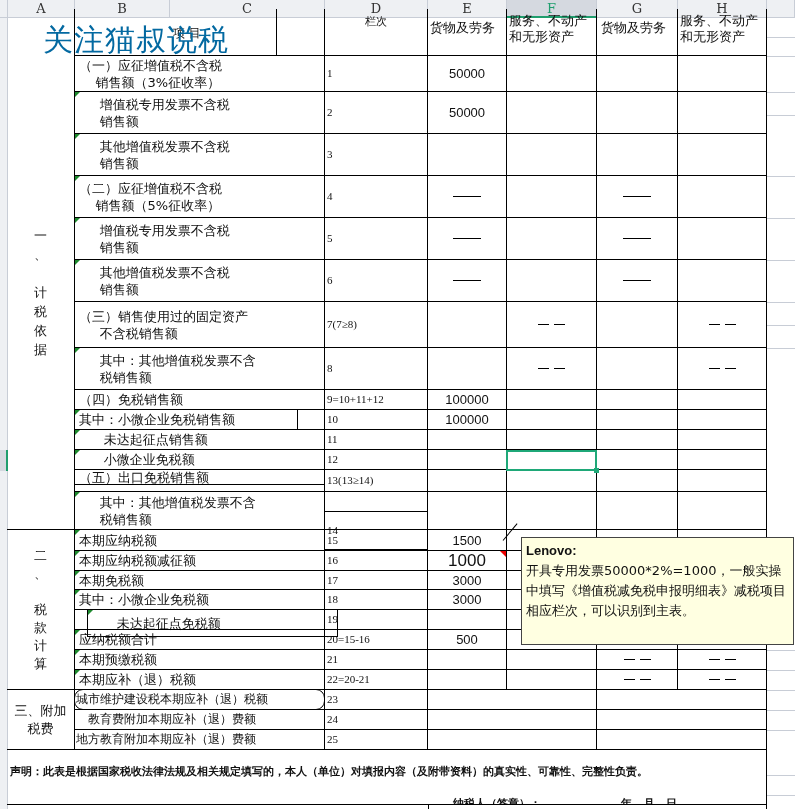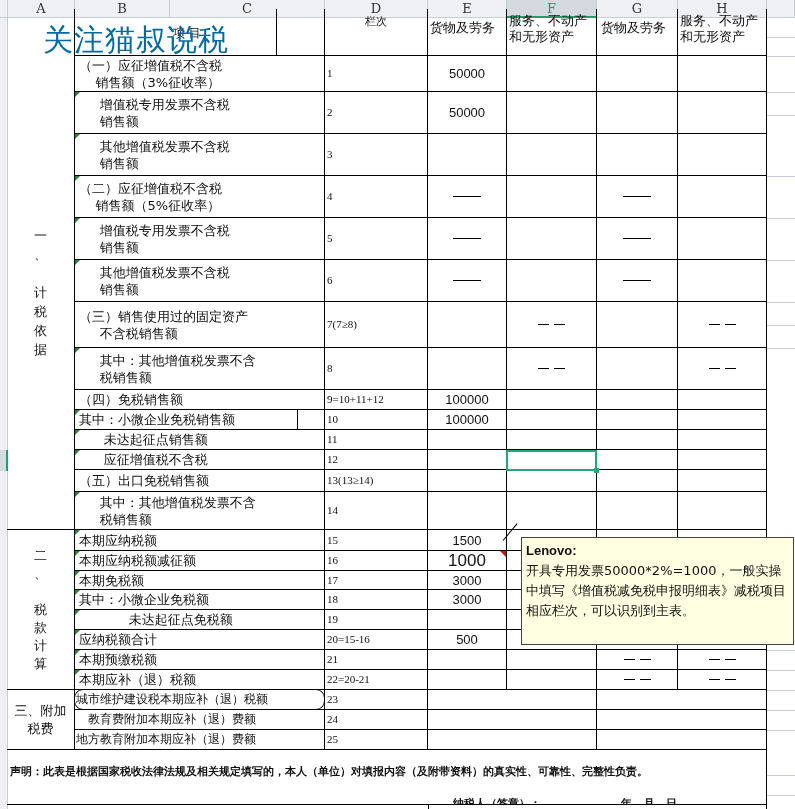--- a/index.html
+++ b/index.html
@@ -257,45 +257,45 @@
     </div>
     <div class="cell code" style="left: 325px; top: 430px; width: 104px; height: 21px;">
       <span class="t">11</span>
     </div>
     <div class="cell num" style="left: 428px; top: 430px; width: 80px; height: 21px;"></div>
     <div class="cell num" style="left: 507px; top: 430px; width: 91px; height: 21px;"></div>
     <div class="cell num" style="left: 597px; top: 430px; width: 82px; height: 21px;"></div>
     <div class="cell num" style="left: 678px; top: 430px; width: 90px; height: 21px;"></div>
     <div class="cell" style="left: 75px; top: 450px; width: 251px; height: 21px;">
       <span class="tri"></span>
-      <span class="t" style="margin-left: 4px;">      应征增值税不含税</span>
+      <span class="t" style="margin-left: 4px;">      小微企业免税额</span>
     </div>
     <div class="cell code" style="left: 325px; top: 450px; width: 104px; height: 21px;">
       <span class="t">12</span>
     </div>
     <div class="cell num" style="left: 428px; top: 450px; width: 80px; height: 21px;"></div>
     <div class="cell num" style="left: 507px; top: 450px; width: 91px; height: 21px;"></div>
     <div class="cell num" style="left: 597px; top: 450px; width: 82px; height: 21px;"></div>
     <div class="cell num" style="left: 678px; top: 450px; width: 90px; height: 21px;"></div>
-    <div class="cell" style="left: 75px; top: 470px; width: 251px; height: 23px;">
+    <div class="cell" style="left: 75px; top: 470px; width: 251px; height: 16px;">
       <span class="t" style="margin-left: 4px;">（五）出口免税销售额</span>
     </div>
     <div class="cell code" style="left: 325px; top: 470px; width: 104px; height: 23px;">
       <span class="t">13(13≥14)</span>
     </div>
     <div class="cell num" style="left: 428px; top: 470px; width: 80px; height: 23px;"></div>
     <div class="cell num" style="left: 507px; top: 470px; width: 91px; height: 23px;"></div>
     <div class="cell num" style="left: 597px; top: 470px; width: 82px; height: 23px;"></div>
     <div class="cell num" style="left: 678px; top: 470px; width: 90px; height: 23px;"></div>
     <div class="cell" style="left: 75px; top: 492px; width: 251px; height: 39px;">
       <span class="tri"></span>
       <span class="t" style="margin-left: 4px;">     其中：其他增值税发票不含
      税销售额</span>
     </div>
-    <div class="cell code" style="left: 325px; top: 492px; width: 104px; height: 39px;">
+    <div class="cell code" style="left: 325px; top: 512px; width: 104px; height: 39px;">
       <span class="t">14</span>
     </div>
     <div class="cell num" style="left: 428px; top: 492px; width: 80px; height: 39px;"></div>
     <div class="cell num" style="left: 507px; top: 492px; width: 91px; height: 39px;"></div>
     <div class="cell num" style="left: 597px; top: 492px; width: 82px; height: 39px;"></div>
     <div class="cell num" style="left: 678px; top: 492px; width: 90px; height: 39px;"></div>
     <div class="cell" style="left: 75px; top: 530px; width: 251px; height: 22px;">
       <span class="tri"></span>
       <span class="t" style="margin-left: 4px;">本期应纳税额</span>
     </div>
@@ -341,21 +341,21 @@
     </div>
     <div class="cell code" style="left: 325px; top: 590px; width: 104px; height: 21px;">
       <span class="t">18</span>
     </div>
     <div class="cell num" style="left: 428px; top: 590px; width: 80px; height: 21px;">
       <span class="t">3000</span>
     </div>
     <div class="cell num" style="left: 507px; top: 590px; width: 91px; height: 21px;"></div>
     <div class="cell num" style="left: 597px; top: 590px; width: 82px; height: 21px;"></div>
     <div class="cell num" style="left: 678px; top: 590px; width: 90px; height: 21px;"></div>
-    <div class="cell" style="left: 75px; top: 610px; width: 251px; height: 21px; padding-left: 25px;">
+    <div class="cell" style="left: 88px; top: 610px; width: 251px; height: 28px;">
       <span class="tri"></span>
       <span class="t" style="margin-left: 4px;">      未达起征点免税额</span>
     </div>
     <div class="cell code" style="left: 325px; top: 610px; width: 104px; height: 21px;">
       <span class="t">19</span>
     </div>
     <div class="cell num" style="left: 428px; top: 610px; width: 80px; height: 21px;"></div>
     <div class="cell num" style="left: 507px; top: 610px; width: 91px; height: 21px;"></div>
     <div class="cell num" style="left: 597px; top: 610px; width: 82px; height: 21px;"></div>
     <div class="cell num" style="left: 678px; top: 610px; width: 90px; height: 21px;"></div>

